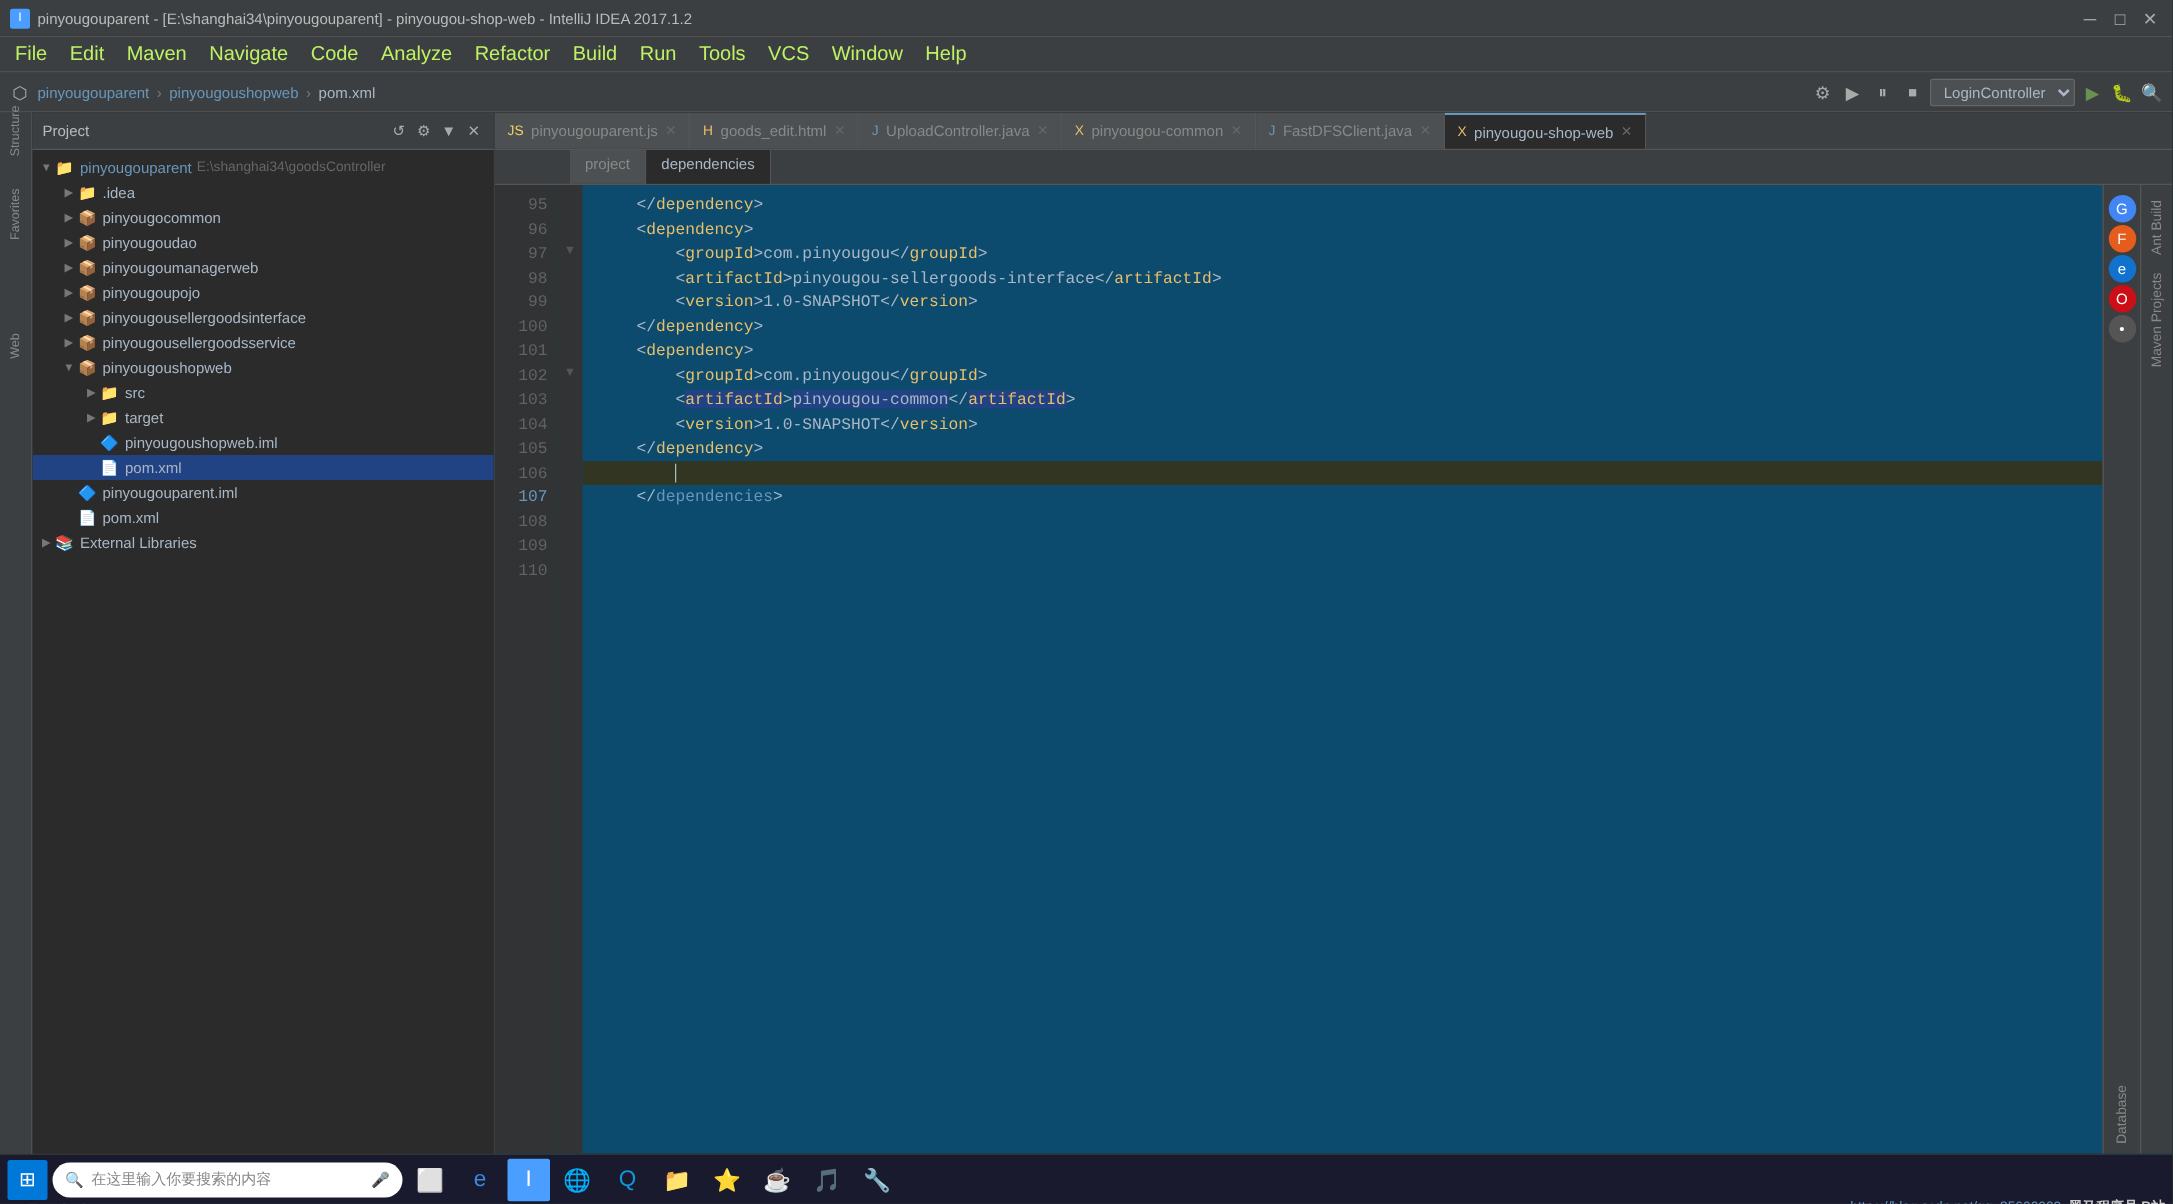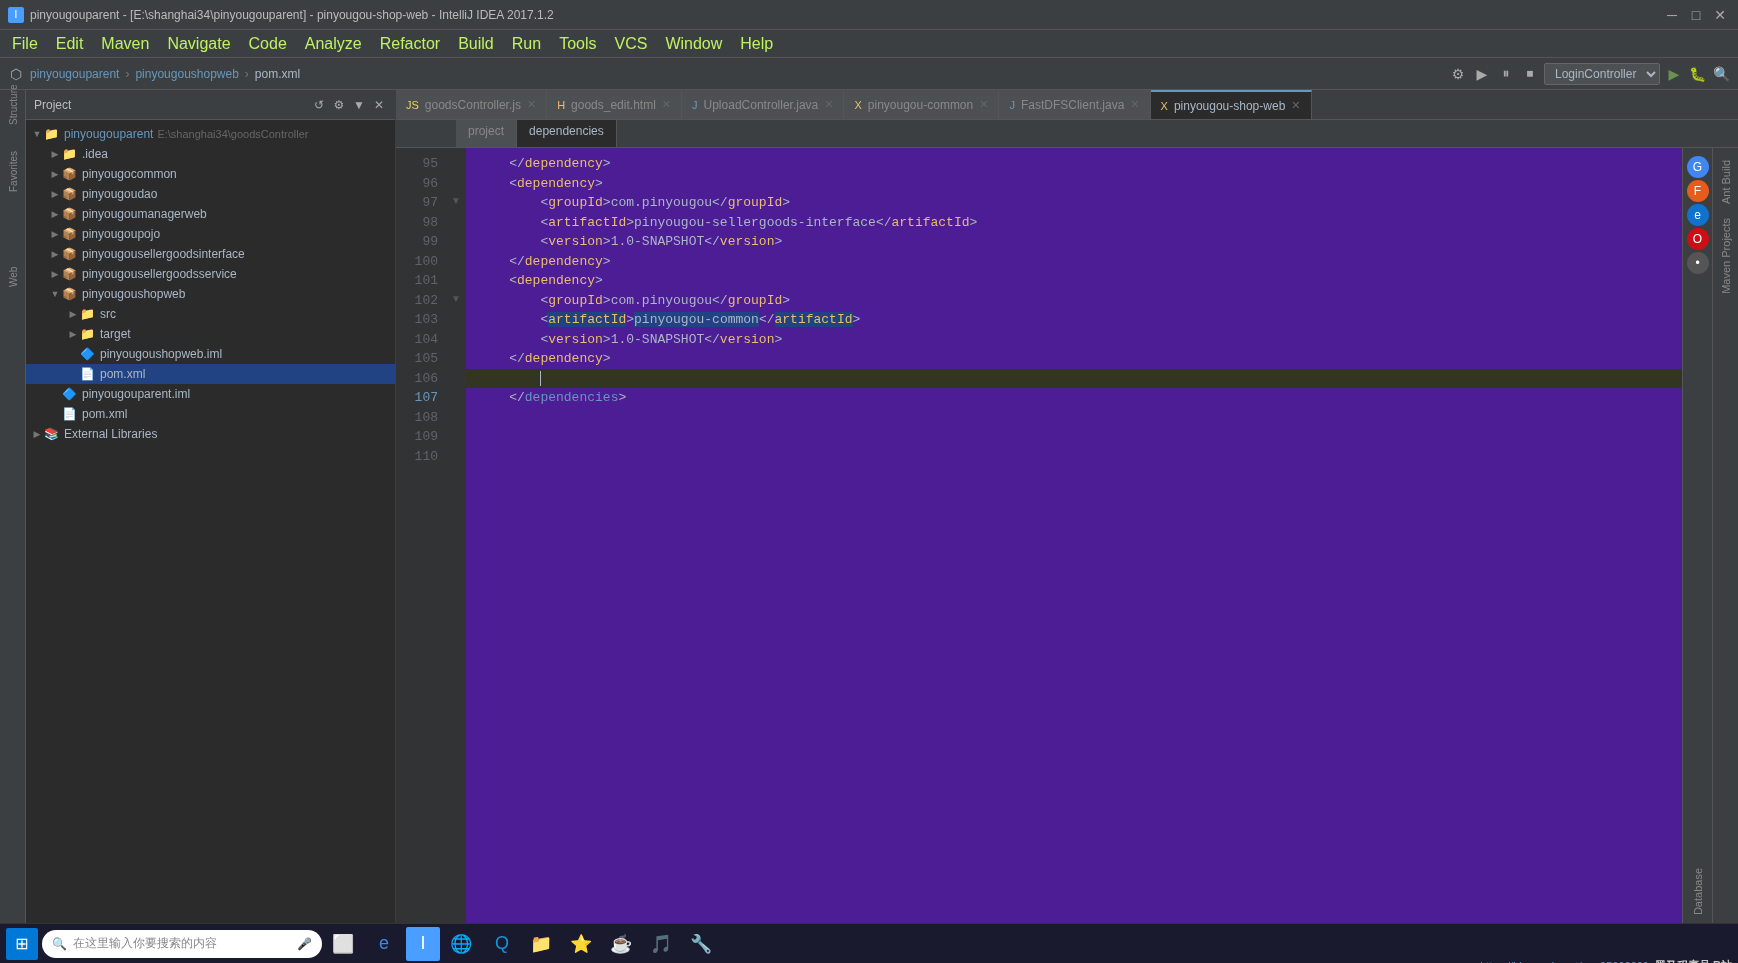--- a/index.html
+++ b/index.html
@@ -141,21 +141,21 @@
     .code-tab.active {
       background: #2b2b2b;
       color: #a9b7c6;
     }
 
     
     #editor-content {
       flex: 1;
       display: flex;
       overflow: hidden;
-      background: #4c1d95;
+      background: #0c4a6e;
     }
 
     #line-numbers {
       width: 50px;
       background: #313335;
       padding: 6px 0;
       text-align: right;
       color: #606366;
       font-family: 'Courier New', monospace;
       font-size: 13px;
@@ -461,21 +461,21 @@
         <span>External Libraries</span>
       </div>
     </div>
   </div>
 
   <div id="editor-area">
 
     <div id="tab-bar">
       <div class="editor-tab">
         <span class="tab-icon" style="color:#f0d060;">JS</span>
-        <span>goodsController.js</span>
+        <span>pinyougouparent.js</span>
         <span class="tab-close">✕</span>
       </div>
       <div class="editor-tab">
         <span class="tab-icon" style="color:#e8bf6a;">H</span>
         <span>goods_edit.html</span>
         <span class="tab-close">✕</span>
       </div>
       <div class="editor-tab">
         <span class="tab-icon" style="color:#6897bb;">J</span>
         <span>UploadController.java</span>

